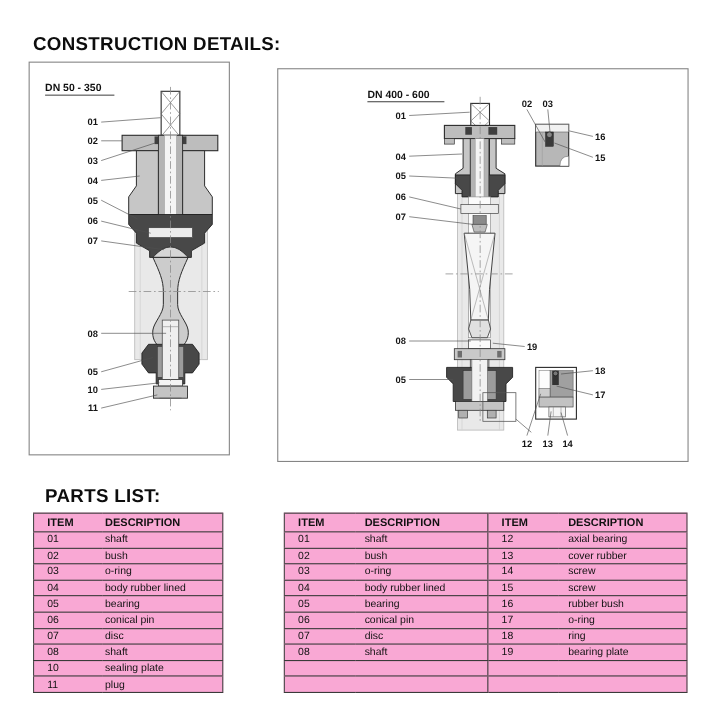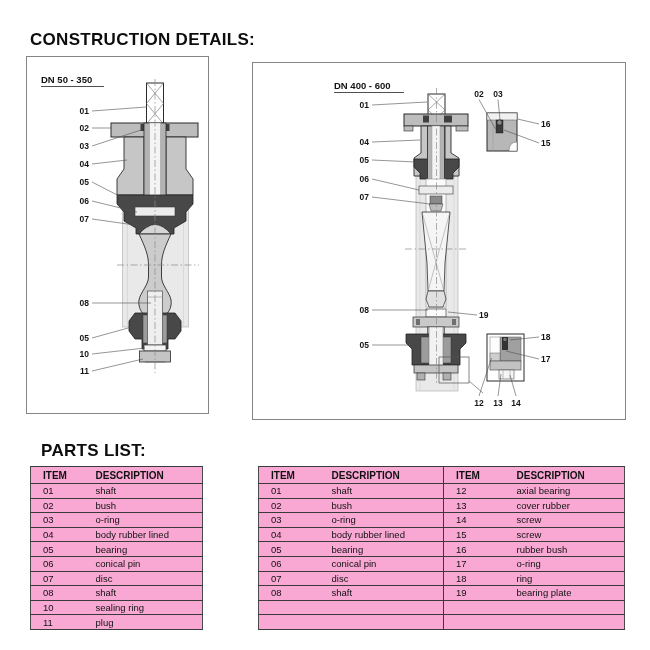--- a/index.html
+++ b/index.html
@@ -279,21 +279,21 @@
         <tr>
           <td class="item">07</td>
           <td class="desc">disc</td>
         </tr>
         <tr>
           <td class="item">08</td>
           <td class="desc">shaft</td>
         </tr>
         <tr>
           <td class="item">10</td>
-          <td class="desc">sealing ring</td>
+          <td class="desc">sealing plate</td>
         </tr>
         <tr>
           <td class="item">11</td>
           <td class="desc">plug</td>
         </tr>
       </tbody>
   </table>
 
   <table id="table-right" class="ptable">
     <colgroup>

